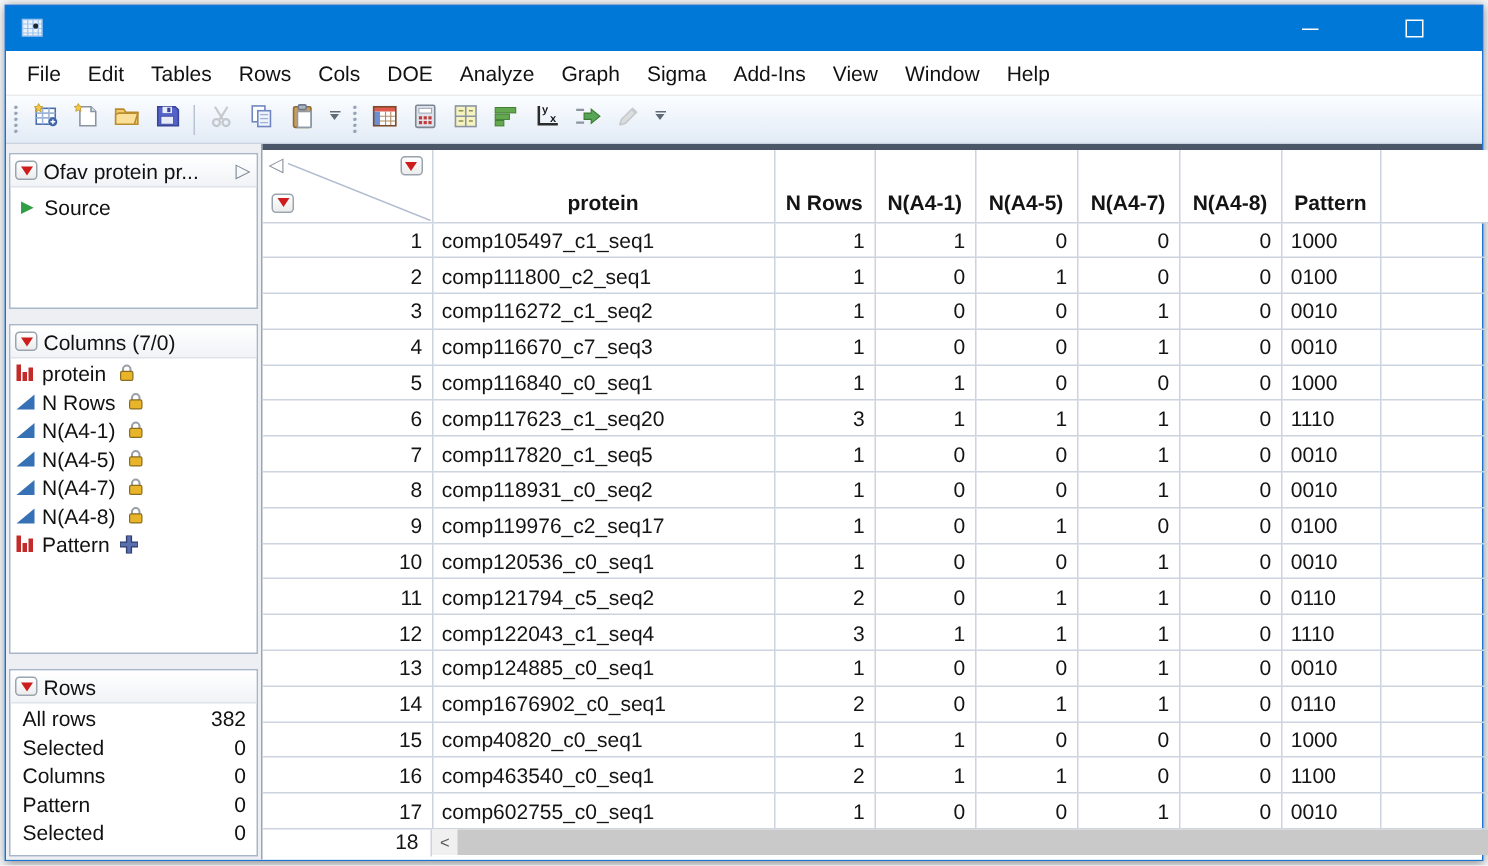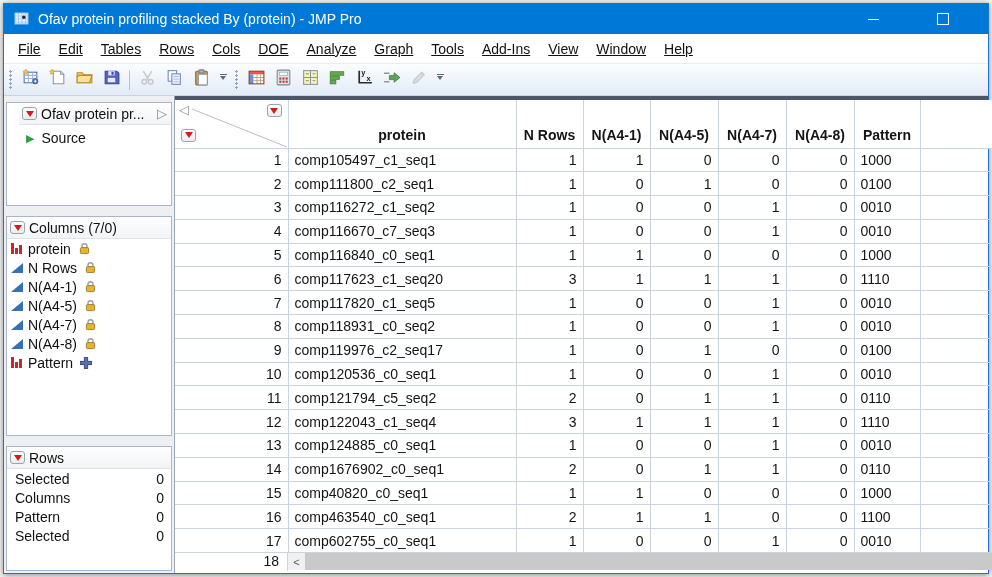--- a/index.html
+++ b/index.html
@@ -9,40 +9,40 @@
   
   .titlebar{flex:0 0 30px;background:#0078d7;display:flex;align-items:center;color:#fff;
     font-size:14px;position:relative;user-select:none;}
   .app-icon{margin:0 8px 0 10px;display:flex;}
   .caption-btn{position:absolute;top:0;height:30px;width:46px;display:flex;align-items:center;justify-content:center;}
   .btn-min{right:92px}.btn-max{right:22px}
   .glyph-min{width:11px;height:1px;background:#fff;}
   .glyph-max{width:10px;height:10px;border:1px solid #fff;}
   
   .menubar{flex:0 0 29px;background:#fff;display:flex;align-items:center;padding-left:5px;font-size:14px;color:#111;}
-  .menu-item{padding:6px 9px;white-space:nowrap;text-decoration:underline;}
+  .menu-item{padding:6px 9px;white-space:nowrap;}
   
   .toolbar{flex:0 0 31px;background:linear-gradient(#fbfdff,#e2ebf6);border-top:1px solid #ececec;
     border-bottom:1px solid #c9d4e0;display:flex;align-items:center;padding-left:2px;}
   .tb-group{display:flex;align-items:center;height:100%;}
   .grip{width:4px;height:20px;margin:0 4px 0 3px;
     background-image:radial-gradient(circle at 1.5px 1.5px,#93a2b4 1px,transparent 1.3px);background-size:4px 4px;}
   .tb-btn{width:27px;height:26px;display:flex;align-items:center;justify-content:center;border-radius:3px;}
   .tb-btn svg{width:19px;height:19px;}
   .tb-btn.disabled{opacity:.45;filter:grayscale(.9);}
   .tb-sep{width:1px;height:20px;background:#b9c4d2;margin:0 4px;}
   .overflow{width:12px;height:18px;margin:6px 3px 0 2px;display:flex;flex-direction:column;align-items:center;}
   .overflow::before{content:"";width:7px;border-top:1px solid #5f6b78;margin-bottom:1px;}
   .overflow::after{content:"";border-left:3.5px solid transparent;border-right:3.5px solid transparent;border-top:4px solid #5f6b78;}
   
   .content{flex:1;display:flex;min-height:0;background:#e9ecef;}
   .sidebar{flex:0 0 170px;width:170px;box-sizing:border-box;background:#edeff2;
     padding:6px 2px 2px 2px;display:flex;flex-direction:column;}
   .panel{background:#fff;border:1px solid #a9b6c9;display:flex;flex-direction:column;box-sizing:border-box;overflow:hidden;}
-  .panel-table{height:104px;padding-left:12px;}
+  .panel-table{height:104px;}
   .panel-cols{height:220px;margin-top:10px;}
   .panel-rows{flex:1;margin-top:10px;}
   .panel-header{flex:0 0 21px;display:flex;align-items:center;gap:4px;padding:0 4px 0 3px;
     background:linear-gradient(#fff,#f1f3f6);border-bottom:1px solid #dde3ea;font-size:14px;color:#111;}
   .red-tri-btn{width:15px;height:13px;background:linear-gradient(#fff,#ececec);border:1px solid #9aa4ae;
     border-radius:3px;display:inline-flex;align-items:center;justify-content:center;box-sizing:border-box;flex:0 0 auto;}
   .red-tri-btn::after{content:"";border-left:4px solid transparent;border-right:4px solid transparent;border-top:6px solid #ce1d1d;}
   .expand-arrow{margin-left:auto;color:#7c8894;font-size:13px;line-height:1;}
   .source-item{display:flex;align-items:center;gap:7px;padding:5px 0 0 7px;font-size:14px;color:#111;}
   .play-icon{color:#2f9e44;font-size:11px;line-height:1;}
@@ -85,39 +85,38 @@
   <div class="window">
 
     <div class="titlebar">
       <span class="app-icon">
         <svg width="16" height="16" viewBox="0 0 16 16">
           <rect x="1" y="2" width="13" height="11" fill="#eaf2fc" stroke="#9cc3ee"></rect>
           <path d="M1 5h13M1 8h13M1 11h13M4.5 2v11M8 2v11M11.5 2v11" stroke="#9cc3ee" stroke-width=".8"></path>
           <circle cx="9.8" cy="6.3" r="1.7" fill="#1e2430"></circle>
         </svg>
       </span>
-      <span>Ofav protein profiling stacked By (protein) - JMP Pro</span>
       <span class="caption-btn btn-min">
           <span class="glyph-min"></span>
         </span>
       <span class="caption-btn btn-max">
           <span class="glyph-max"></span>
         </span>
     </div>
 
     <div class="menubar">
         <span class="menu-item">File</span>
         <span class="menu-item">Edit</span>
         <span class="menu-item">Tables</span>
         <span class="menu-item">Rows</span>
         <span class="menu-item">Cols</span>
         <span class="menu-item">DOE</span>
         <span class="menu-item">Analyze</span>
         <span class="menu-item">Graph</span>
-        <span class="menu-item">Tools</span>
+        <span class="menu-item">Sigma</span>
         <span class="menu-item">Add-Ins</span>
         <span class="menu-item">View</span>
         <span class="menu-item">Window</span>
         <span class="menu-item">Help</span>
       </div>
 
     <div class="toolbar">
         <div class="tb-group">
           <span class="grip"></span>
           <span class="tb-btn">
@@ -339,20 +338,24 @@
               </div>
             </div>
         </div>
 
         <div class="panel panel-rows">
           <div class="panel-header">
             <span class="red-tri-btn"></span>
             <span>Rows</span>
           </div>
           <div id="rows-stats">
+              <div class="stat-row">
+                <span>All rows</span>
+                <span class="stat-value">382</span>
+              </div>
               <div class="stat-row">
                 <span>Selected</span>
                 <span class="stat-value">0</span>
               </div>
               <div class="stat-row">
                 <span>Columns</span>
                 <span class="stat-value">0</span>
               </div>
               <div class="stat-row">
                 <span>Pattern</span>

